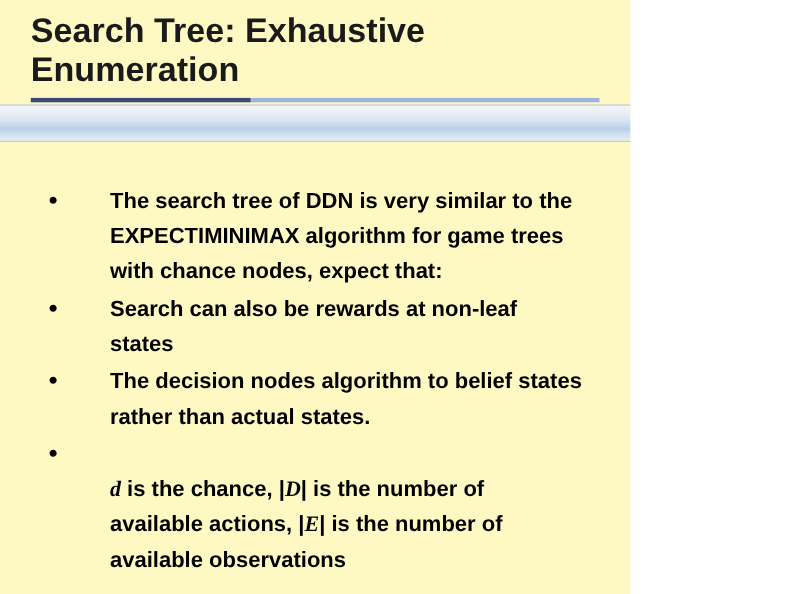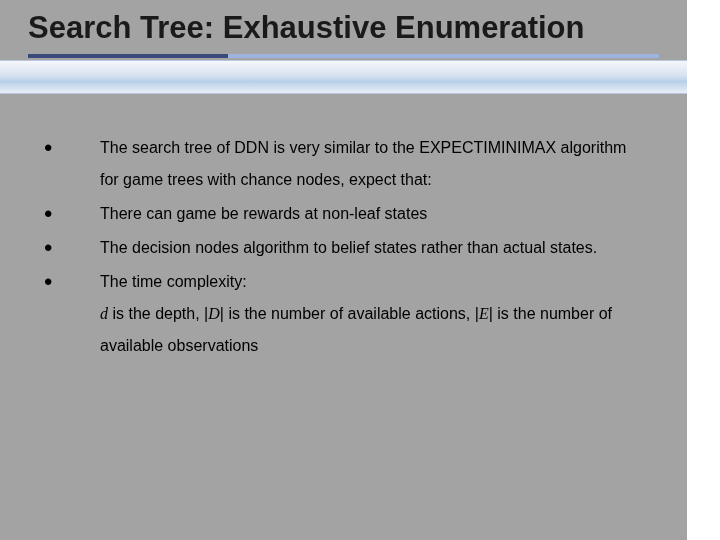--- a/index.html
+++ b/index.html
@@ -5,24 +5,24 @@
   html, body {
     margin: 0;
     padding: 0;
     width: 720px;
     height: 540px;
     font-family: Arial, Helvetica, sans-serif;
     background: #ffffff;
     overflow: hidden;
   }
   .slide {
-    width: 687px;
+    width: 573px;
     height: 540px;
     position: relative;
-    background: #a3a3a3;
+    background: #fef9c3;
     box-sizing: border-box;
   }
   .title-wrap {
     padding: 10px 28px 0 28px;
   }
   .title {
     font-size: 31px;
     font-weight: bold;
     color: #1a1a1a;
     line-height: 1.15;
@@ -67,23 +67,24 @@
     font-size: 24px;
     color: #000;
     line-height: 32px;
   }
   .bullet-dot {
     font-size: 24px;
     line-height: 32px;
   }
   .text-col {
     flex: 1;
-    font-size: 16px;
+    font-size: 20px;
     color: #000;
     line-height: 32px;
+    font-weight: bold;
   }
   .text-col .i { font-style: italic; font-family: "Times New Roman", Times, serif; }
   .formula-overlay {
     position: absolute;
     left: 418px;
     top: 424px;
     font-family: "Times New Roman", Times, serif;
     font-size: 21px;
     color: #000;
     white-space: nowrap;
@@ -118,32 +119,32 @@
 
   <div class="body">
 
     <div class="row">
       <div class="bullet-col"><span class="bullet-dot">•</span></div>
       <div class="text-col">The search tree of DDN is very similar to the EXPECTIMINIMAX algorithm for game trees with chance nodes, expect that:</div>
     </div>
 
     <div class="row">
       <div class="bullet-col"><span class="bullet-dot">•</span></div>
-      <div class="text-col">There can game be rewards at non-leaf states</div>
+      <div class="text-col">Search can also be rewards at non-leaf states</div>
     </div>
 
     <div class="row">
       <div class="bullet-col"><span class="bullet-dot">•</span></div>
       <div class="text-col">The decision nodes algorithm to belief states rather than actual states.</div>
     </div>
 
     <div class="row">
       <div class="bullet-col"><span class="bullet-dot">•</span></div>
       <div class="text-col">
-        <span>The time complexity:</span><br>
-        <span class="i">d</span><span> is the depth, |</span><span class="i">D</span><span>| is the number of available actions, |</span><span class="i">E</span><span>| is the number of available observations</span>
+        <br>
+        <span class="i">d</span><span> is the chance, |</span><span class="i">D</span><span>| is the number of available actions, |</span><span class="i">E</span><span>| is the number of available observations</span>
       </div>
     </div>
 
   </div>
 
 
 </div>
 
 </body></html>

